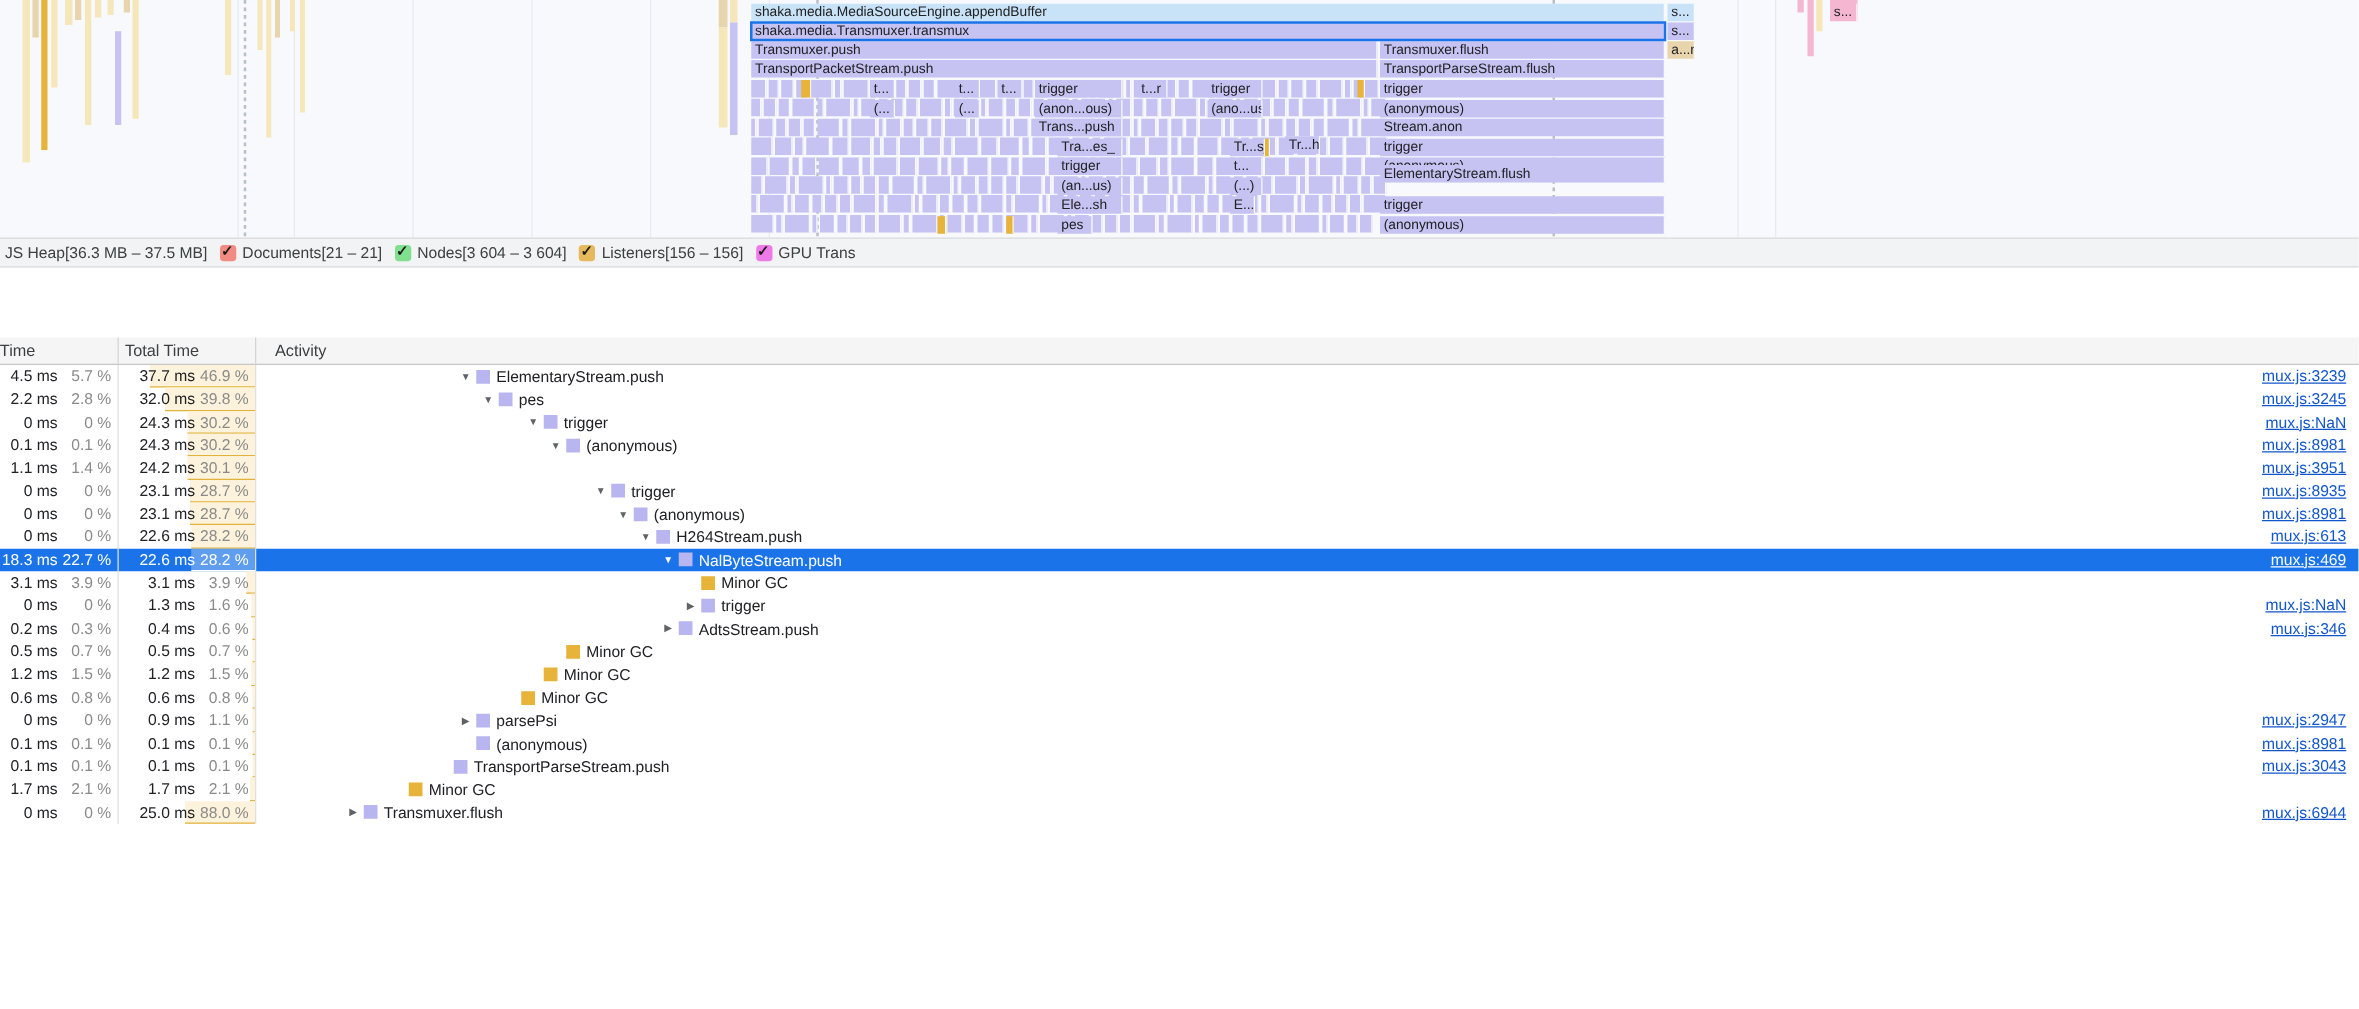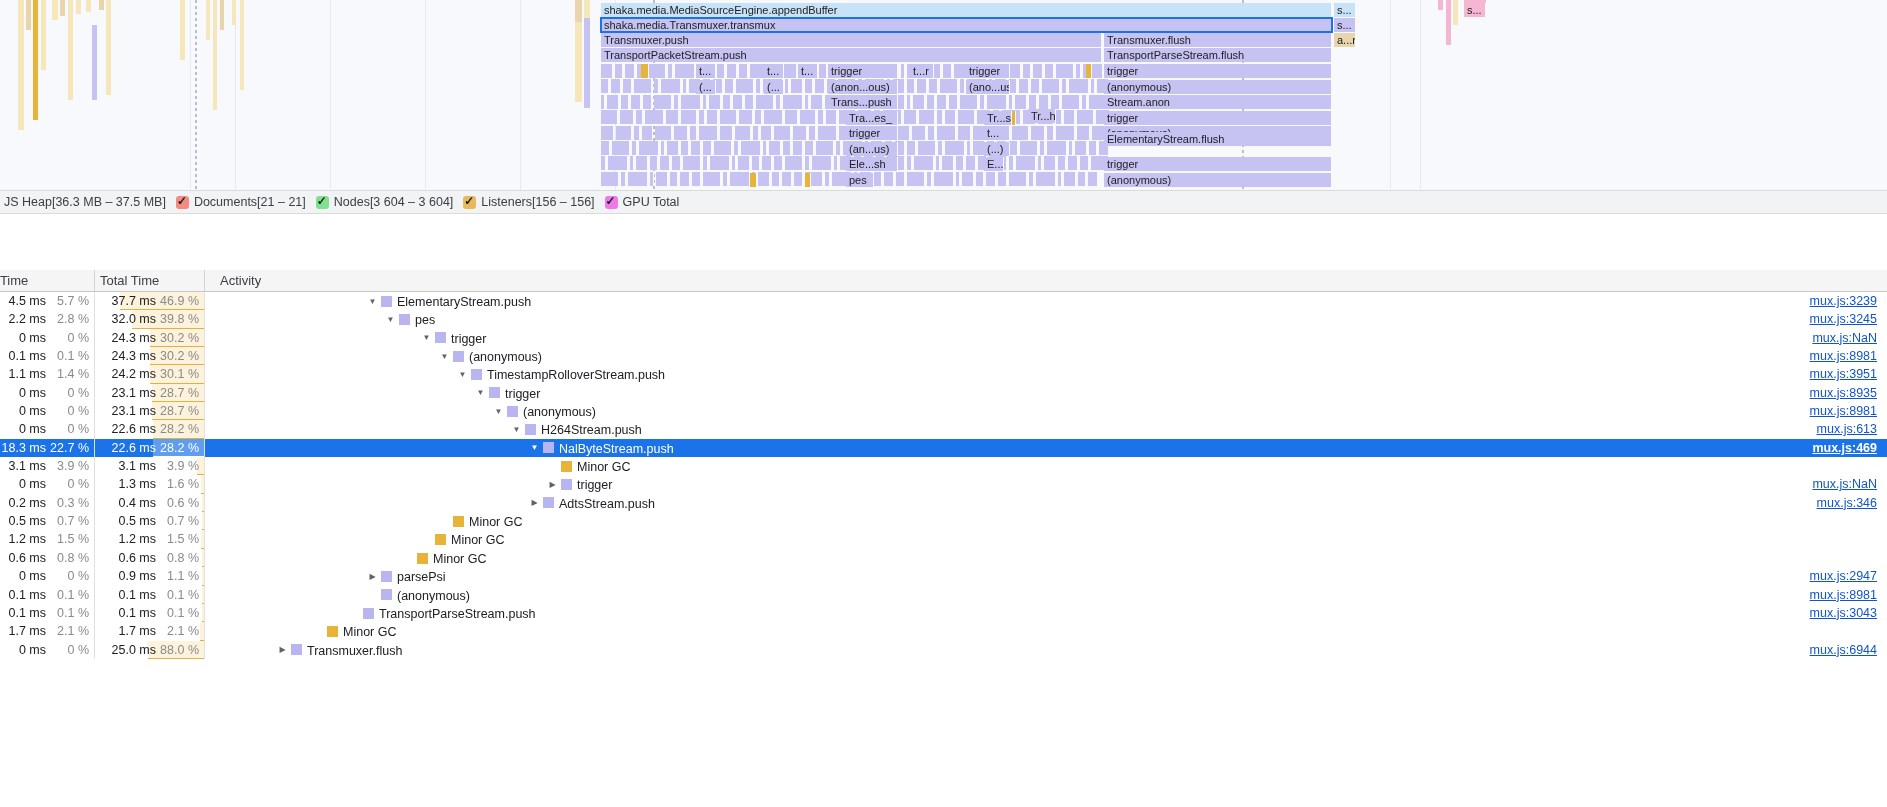--- a/index.html
+++ b/index.html
@@ -110,21 +110,21 @@
 
   .tbody {
     position: absolute; left: 0; top: 292px; width: 1887px; height: 515px;
     overflow: hidden; background: #fff;
   }
   .row { position: relative; height: 18.35px; width: 1887px; }
   .row.selected { background: #1a73e8; color: #fff; }
   .row.selected .pct-bar { background: rgba(255,255,255,.30); }
   .row.selected .pct-bar-underline { background: #fff; }
   .row.selected .muted { color: #fff; }
-  .row.selected .src { color: #fff; font-weight: bold; }
+  .row.selected .src { color: #fff; font-weight: normal; }
 
   .cell-self, .cell-total {
     position: absolute; top: 0; height: 18.35px; line-height: 18px;
     font-size: 12.5px; border-right: 1px solid #e0e0e0;
   }
   .cell-self  { left: -15px; width: 110px; }
   .cell-total { left:  95px; width: 110px; }
   .num  { position: absolute; right: 48px; text-align: right; white-space: nowrap; }
   .pctw { position: absolute; right: 5px; width: 42px; text-align: right; white-space: nowrap; }
   .muted { color: #8a8a8a; }
@@ -573,21 +573,21 @@
       <div class="legend-item">
         <span class="ck" style="background: rgb(129, 224, 143);"></span>
         <span>Nodes[3 604 – 3 604]</span>
       </div>
       <div class="legend-item">
         <span class="ck" style="background: rgb(229, 185, 92);"></span>
         <span>Listeners[156 – 156]</span>
       </div>
       <div class="legend-item">
         <span class="ck" style="background: rgb(238, 122, 232);"></span>
-        <span>GPU Total</span>
+        <span>GPU Trans</span>
       </div>
     </div>
 
 
 
   <div class="thead">
     <div class="th c0">lf Time</div>
     <div class="th c1">Total Time</div>
     <div class="th c2">Activity</div>
   </div>
@@ -658,21 +658,20 @@
           <span class="num">1.1 ms</span>
           <span class="pctw muted">1.4 %</span>
         </div>
         <div class="cell-total">
           <span class="pct-bar" style="width:54.18px">
             <span class="pct-bar-underline" style="width:54.18px"></span>
           </span>
           <span class="num">24.2 ms</span>
           <span class="pctw muted">30.1 %</span>
         </div>
-        <div class="cell-activity" style="padding-left: 252px;"><span class="twist open"></span><span class="swatch js"></span><span class="label">TimestampRolloverStream.push</span></div>
         <div class="src">mux.js:3951</div>
       </div>
       <div class="row">
         <div class="cell-self">
           <span class="num">0 ms</span>
           <span class="pctw muted">0 %</span>
         </div>
         <div class="cell-total">
           <span class="pct-bar" style="width:51.66px">
             <span class="pct-bar-underline" style="width:51.66px"></span>

